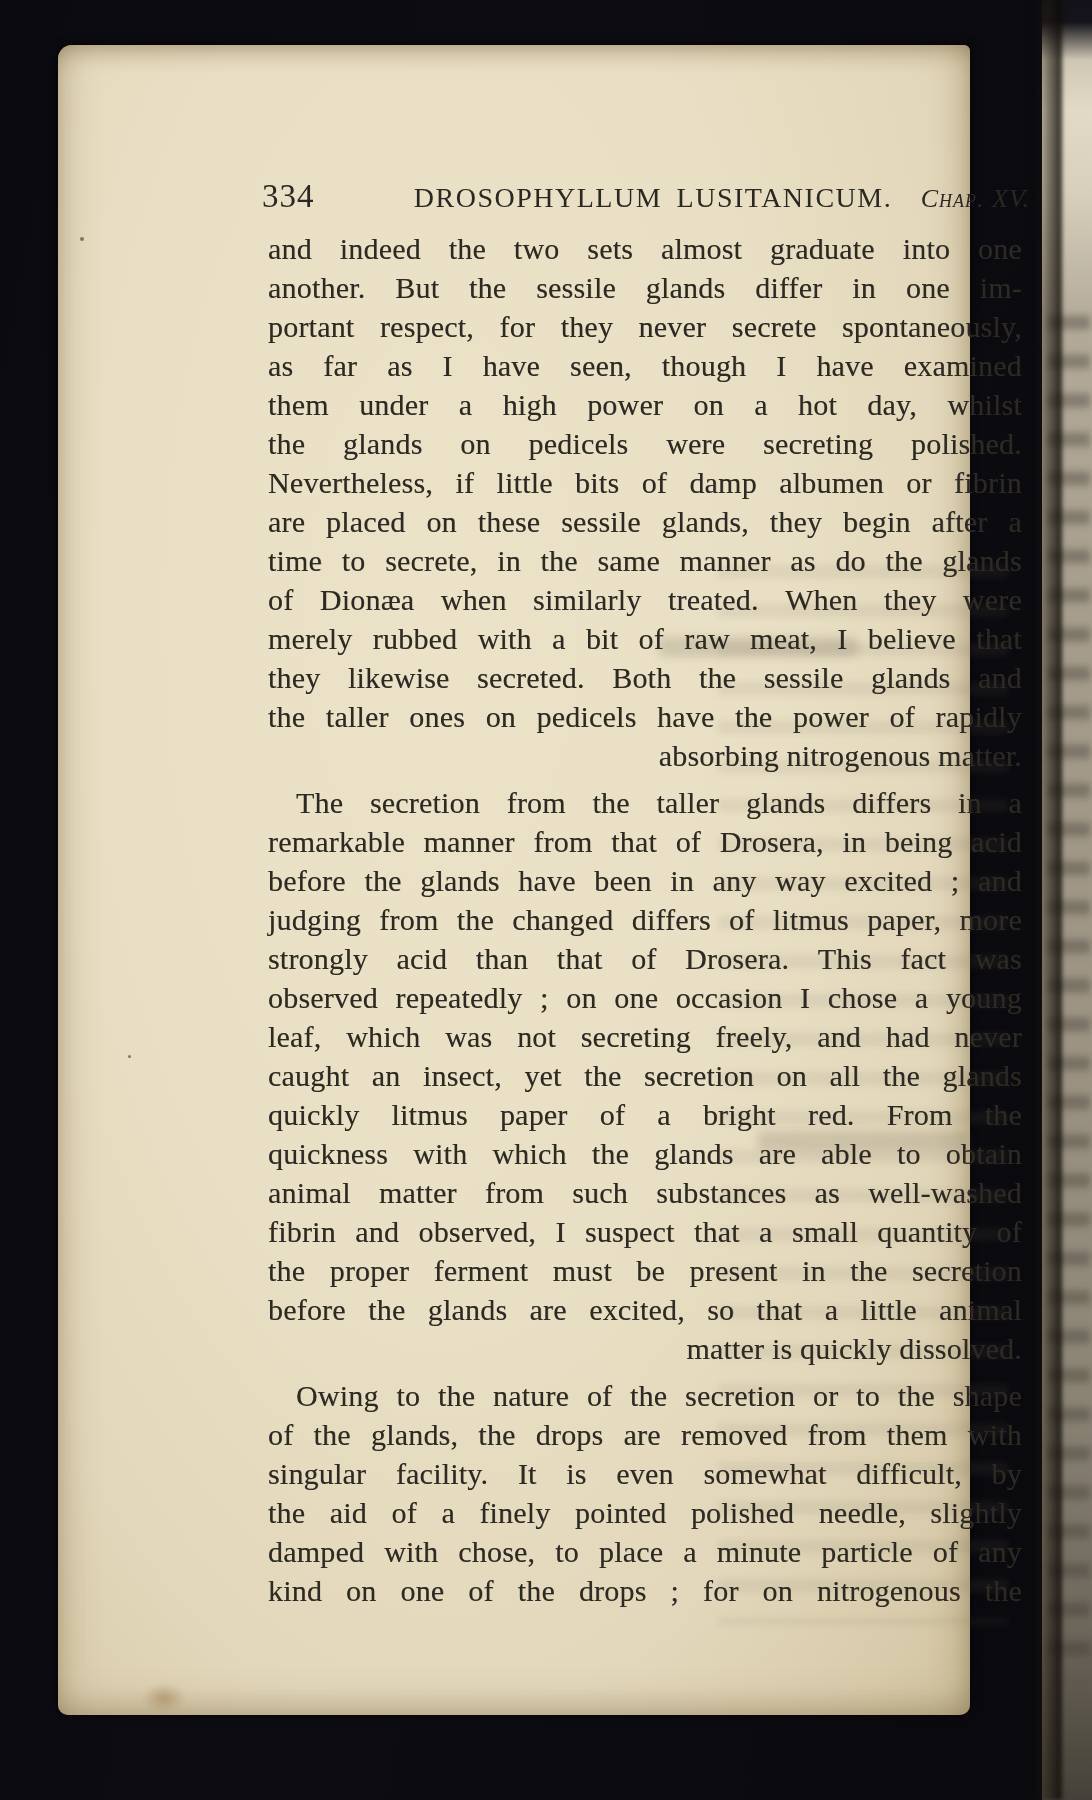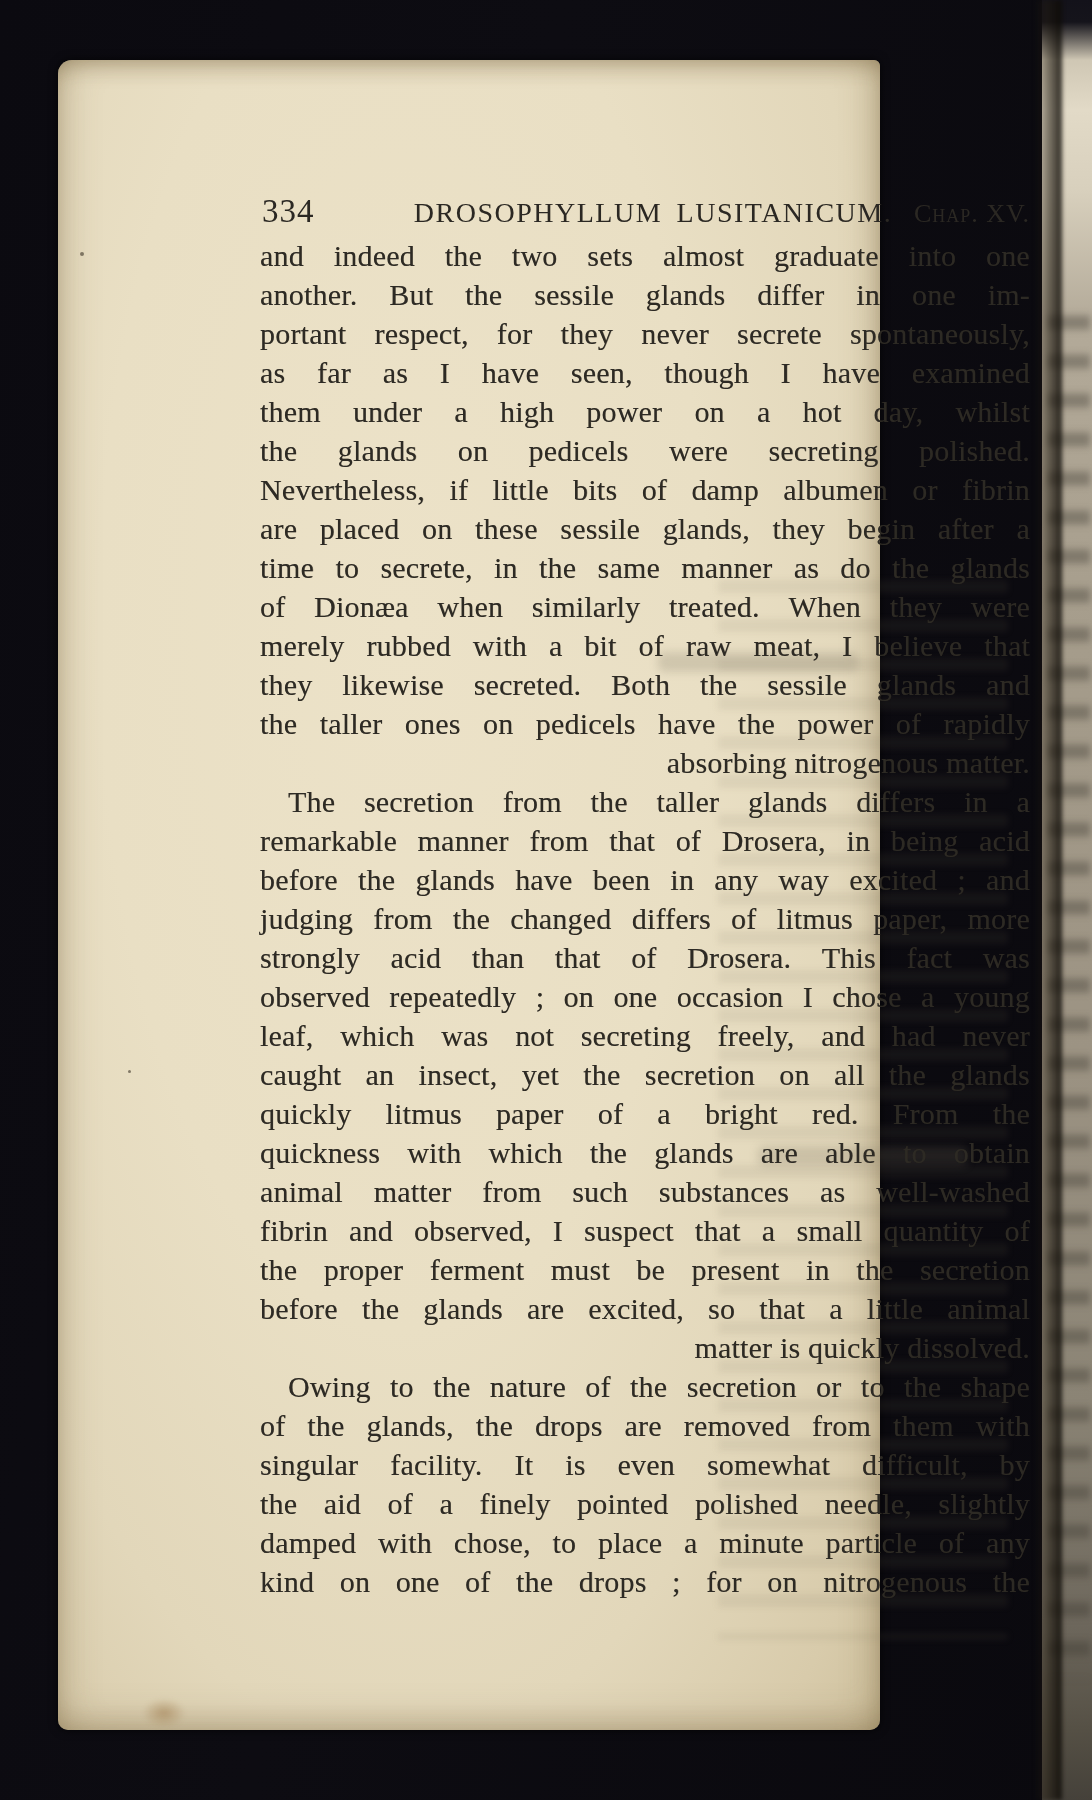--- a/index.html
+++ b/index.html
@@ -32,21 +32,21 @@
   
   .edge-shadow{
     position:absolute;left:1034px;top:0;width:28px;height:1800px;z-index:3;
     background:linear-gradient(90deg,
       rgba(30,24,14,0) 0%, rgba(35,28,16,0.45) 45%, rgba(14,11,7,0.85) 100%);
     filter:blur(2px);
   }
 
   
   .page{
-    position:absolute;left:58px;top:60px;width:822px;height:1670px;z-index:2;
+    position:absolute;left:58px;top:45px;width:912px;height:1670px;z-index:2;
     background:radial-gradient(ellipse at 42% 34%,
       #ece2c8 0%, #e9dfc4 45%, #e2d7ba 72%, #d8cbab 90%, #cfc19e 100%);
     border-radius:14px 6px 10px 10px;
     box-shadow:
       inset 0 16px 22px -12px rgba(110,88,50,0.40),
       inset 20px 0 40px -18px rgba(110,88,50,0.30),
       inset -18px 0 36px -16px rgba(110,88,50,0.35),
       inset 0 -20px 38px -16px rgba(115,92,55,0.35),
       0 0 10px rgba(0,0,0,0.7);
   }
@@ -81,31 +81,31 @@
     font-size:33px;line-height:1;letter-spacing:1px;
   }
   .running-title{
     position:absolute;left:50%;bottom:1px;transform:translateX(-50%);
     margin-left:8px;
     font-size:28px;line-height:1;letter-spacing:1.5px;word-spacing:6px;white-space:nowrap;
   }
   .chap{
     position:absolute;right:0;bottom:1px;
     font-size:26px;line-height:1;letter-spacing:1px;
-    font-variant:small-caps;white-space:nowrap;
+    font-variant:small-caps;white-space:nowrap;font-style:italic;
   }
 
   
   .text-block{
     position:absolute;left:202px;top:176px;width:770px;
     font-size:30px;color:#2d2a24;
     text-shadow:0.3px 0.4px 0.6px rgba(48,42,32,0.45);
     letter-spacing:0.2px;
   }
-  .para{margin:0;padding:0;}
+  .para{margin:8px;padding:0;}
   .line{height:39px;line-height:39px;white-space:nowrap;}
   .jline{display:flex;justify-content:space-between;}
   .jline span{display:inline-block;}
   .indent{padding-left:28px;}
   .pline{text-align:right;}
 </style>
 </head>
 <body>
 
 <div class="scan">

